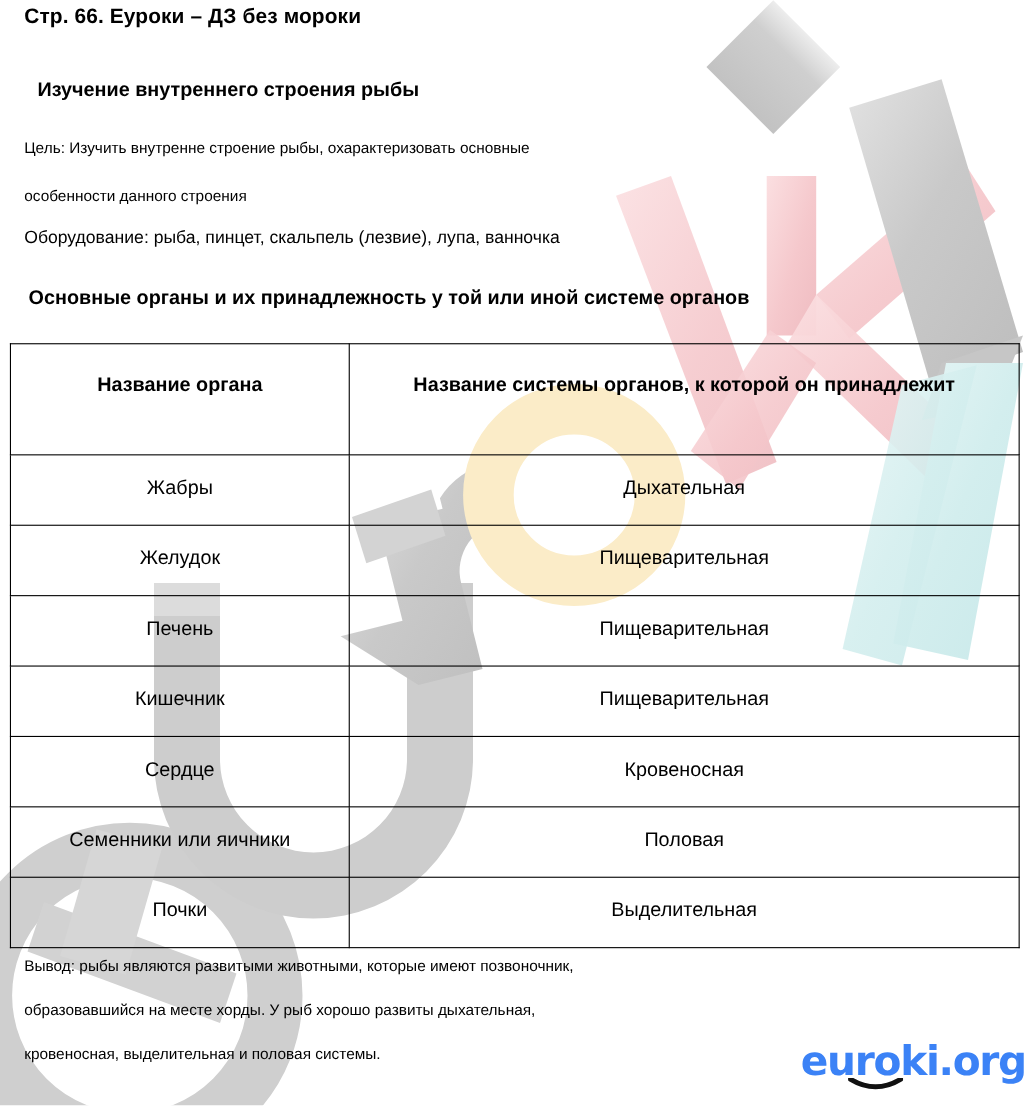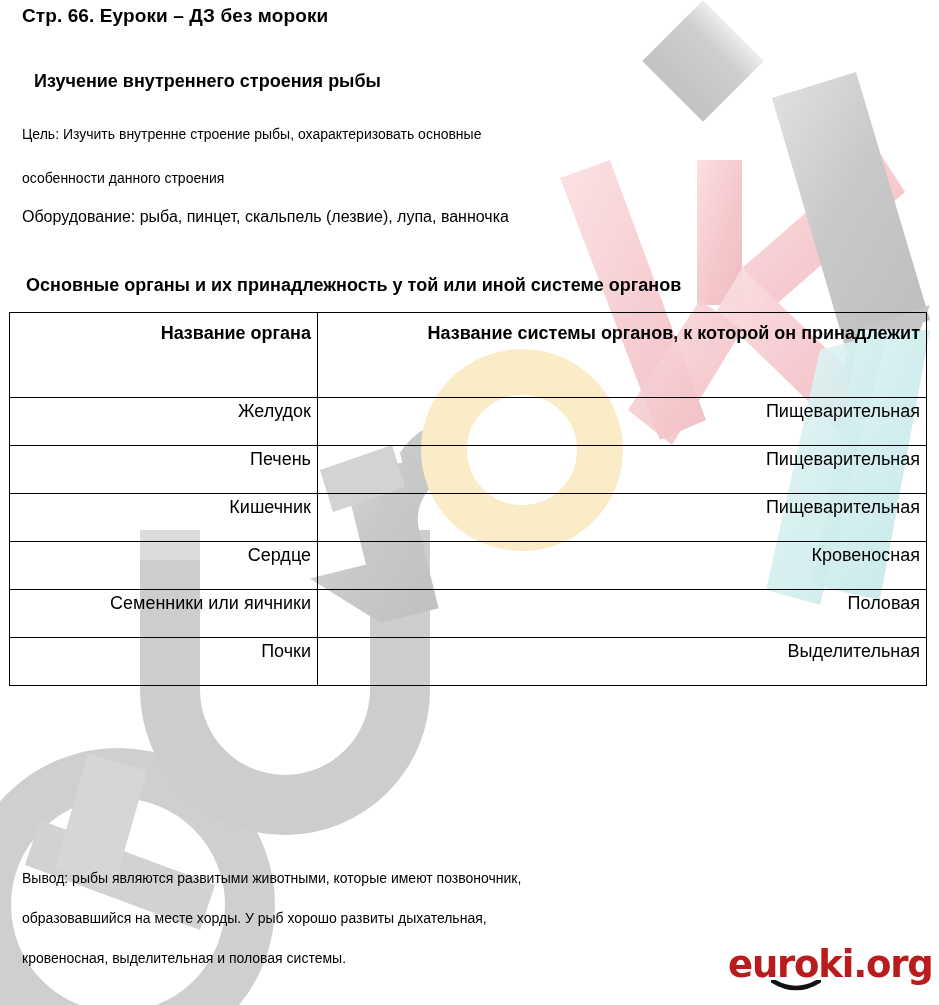--- a/index.html
+++ b/index.html
@@ -68,45 +68,45 @@
   .p-equipment {
     position: absolute;
     left: 22px;
     top: 208px;
     font-size: 16px;
     white-space: nowrap;
   }
   .p-tablecaption {
     position: absolute;
     left: 26px;
-    top: 275px;
+    top: 260px;
     font-size: 18px;
     font-weight: bold;
     white-space: nowrap;
   }
 
   
   .organ-table {
     position: absolute;
     left: 9px;
     top: 312px;
     width: 917px;
     border-collapse: collapse;
     table-layout: fixed;
     background: transparent;
   }
   .organ-table col.c1 { width: 308px; }
   .organ-table col.c2 { width: 609px; }
   .organ-table th,
   .organ-table td {
     border: 1px solid #000000;
-    text-align: right;
+    text-align: center;
     vertical-align: top;
     font-size: 18px;
-    padding: 2px 6px 0 6px;
+    padding: 18px 6px 0 6px;
     background: transparent;
   }
   .organ-table thead th {
     font-weight: bold;
     height: 82px;
     line-height: 36px;
   }
   .organ-table tbody td {
     font-weight: normal;
     height: 45px;
@@ -132,21 +132,21 @@
     left: 728px;
     top: 945px;
     width: 200px;
     height: 52px;
   }
   .logo-text {
     font-family: "DejaVu Sans", sans-serif;
     font-size: 37px;
     font-weight: bold;
     letter-spacing: -1.2px;
-    color: #b91c1c;
+    color: #3b82f6;
     line-height: 40px;
     white-space: nowrap;
   }
   .logo-smile {
     position: absolute;
     left: 43px;
     top: 35px;
     width: 50px;
     height: 13px;
   }
@@ -242,20 +242,24 @@
           <col class="c2">
         </colgroup>
       <thead>
         <tr>
           <th>Название органа</th>
           <th>Название системы органов, к которой он принадлежит</th>
         </tr>
       </thead>
       <tbody>
         <tr>
+          <td>Жабры</td>
+          <td>Дыхательная</td>
+        </tr>
+        <tr>
           <td>Желудок</td>
           <td>Пищеварительная</td>
         </tr>
         <tr>
           <td>Печень</td>
           <td>Пищеварительная</td>
         </tr>
         <tr>
           <td>Кишечник</td>
           <td>Пищеварительная</td>

